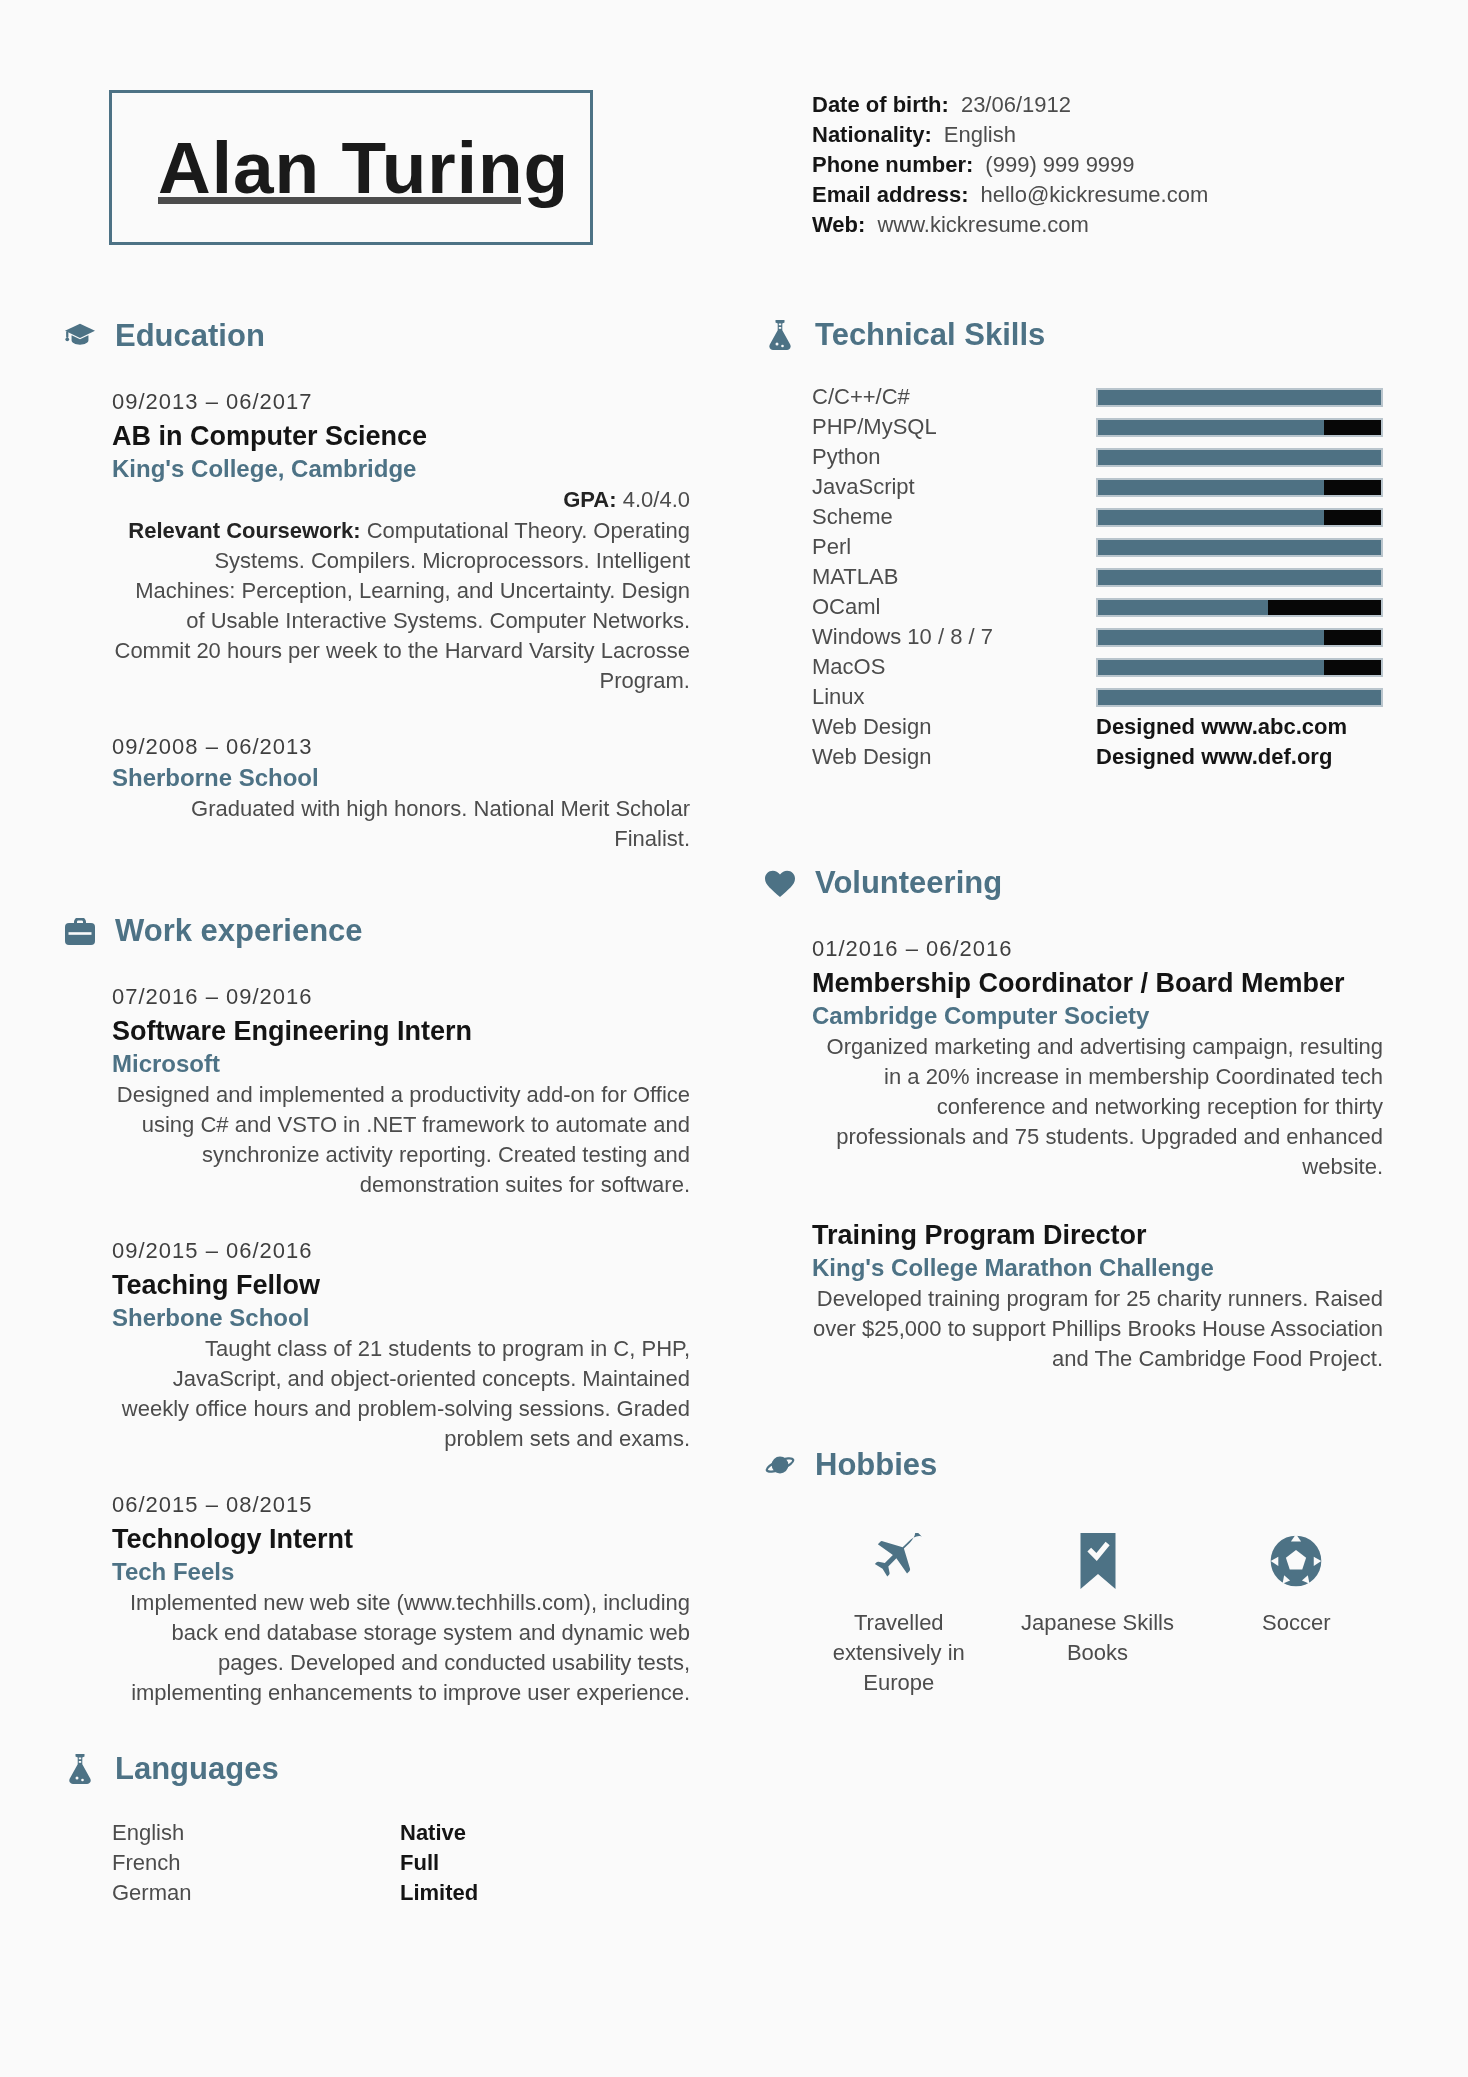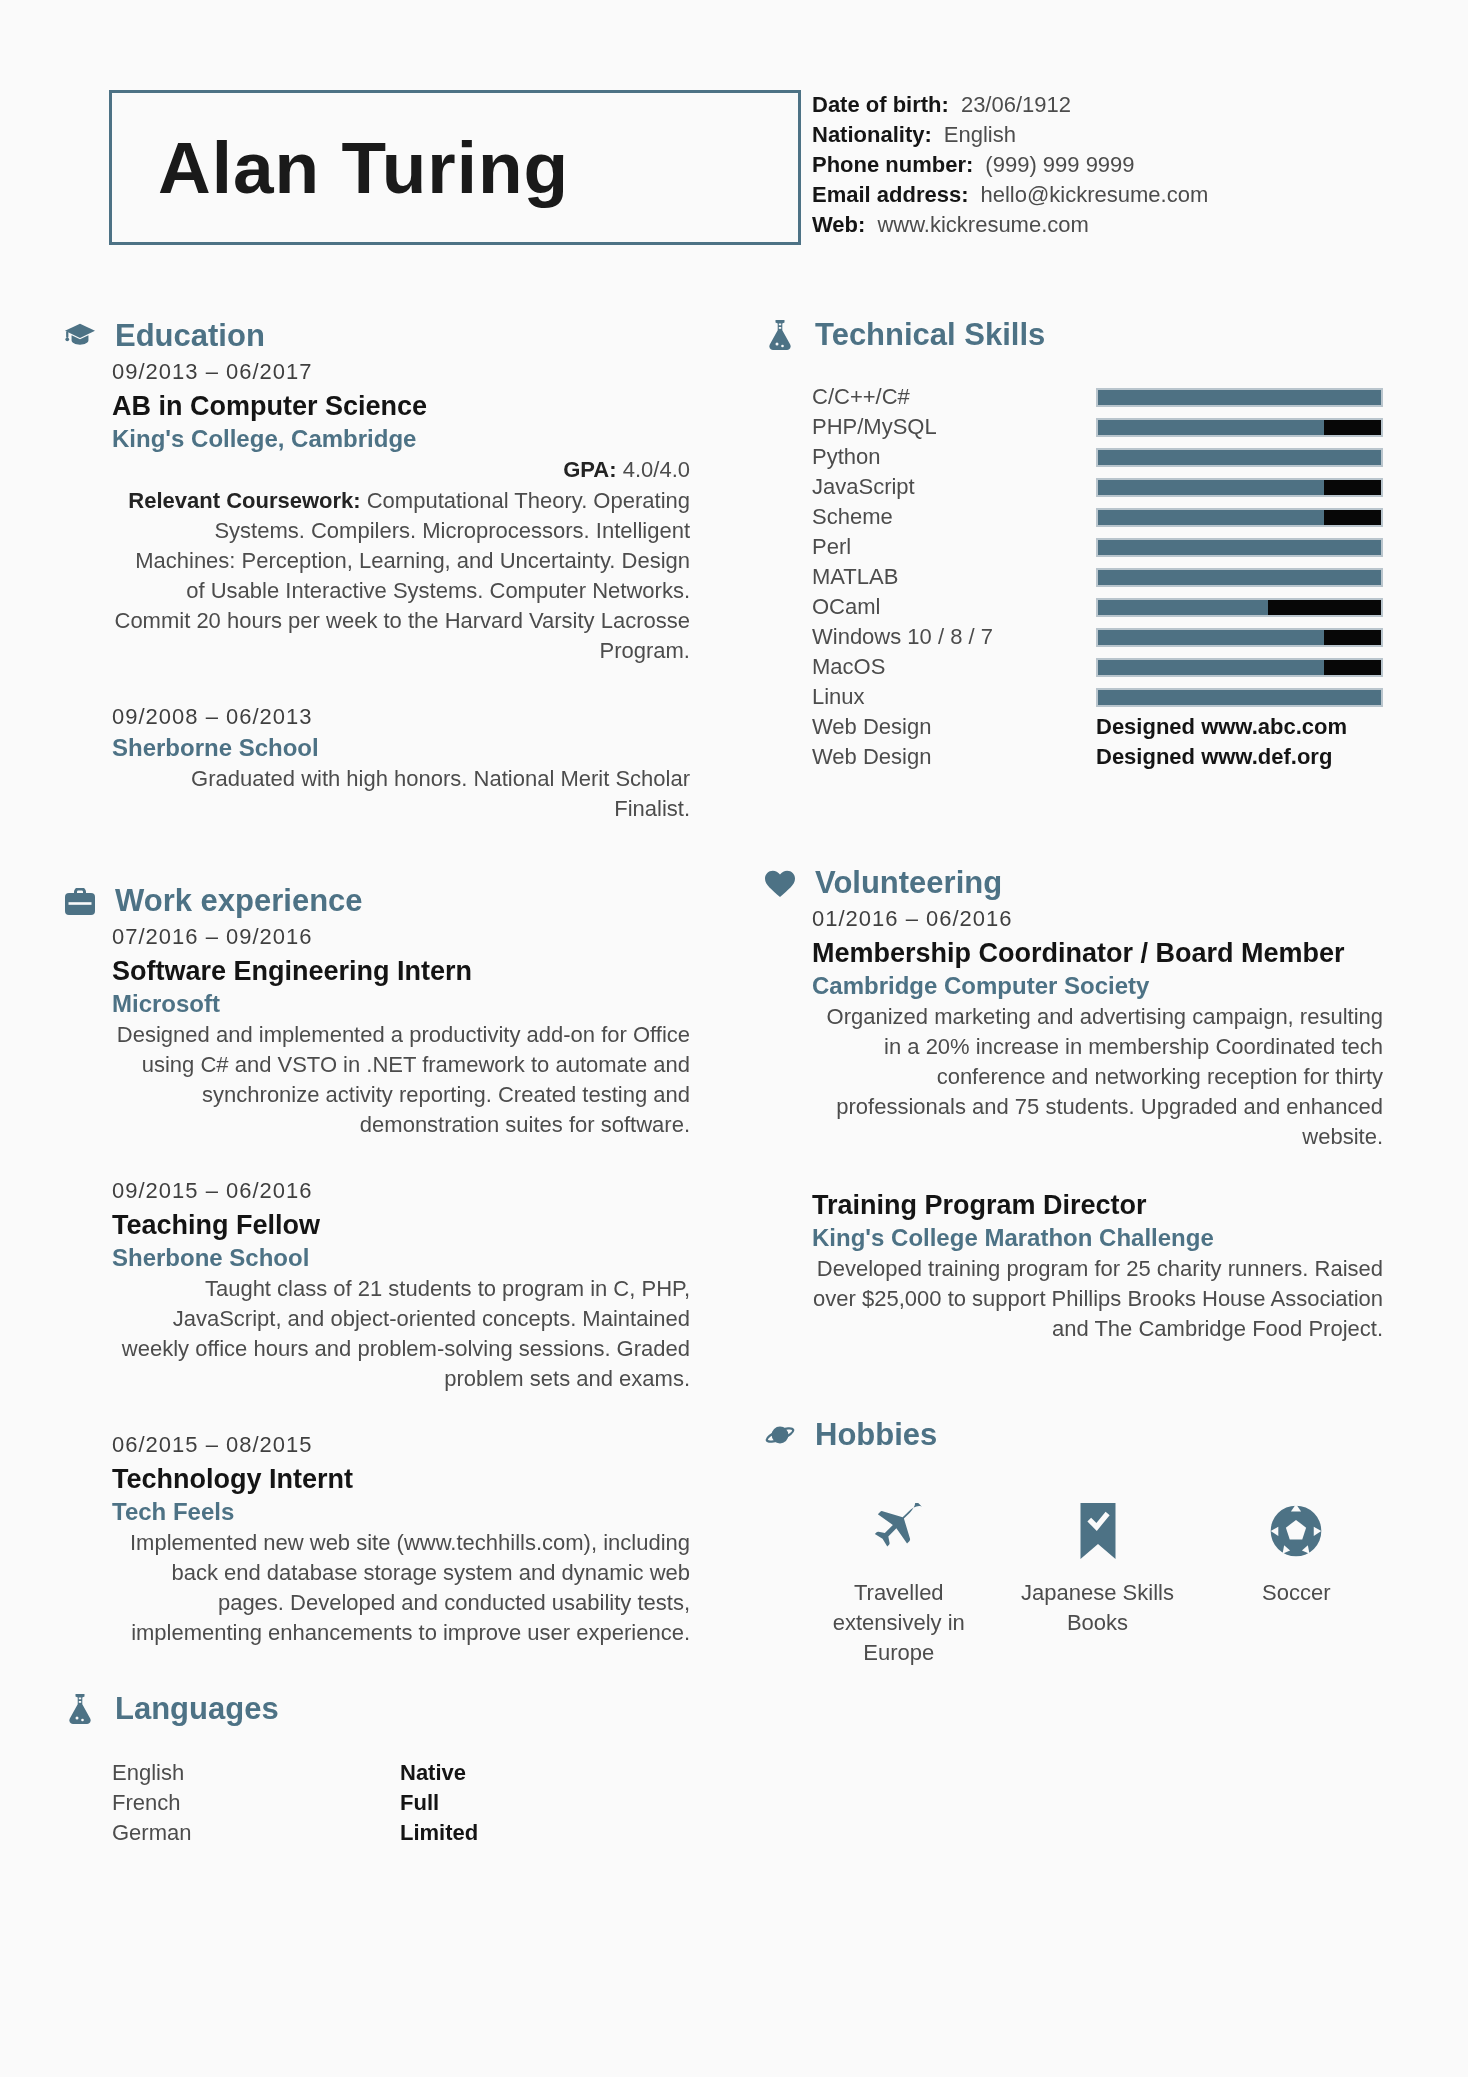--- a/index.html
+++ b/index.html
@@ -7,34 +7,35 @@
     position:relative; width:1468px; height:2077px; margin:0 auto;
     background:#fafafa; overflow:hidden;
     font-family:"Liberation Sans","DejaVu Sans",sans-serif;
     color:#4c4c4c;
   }
   .col-left  { position:absolute; left:65px;  top:90px;  width:625px; }
   .col-right { position:absolute; left:765px; top:90px;  width:618px; }
 
   
   .name-box {
-    box-sizing:border-box; margin-left:44px; width:692px; height:155px;
+    box-sizing:border-box; margin-left:44px; width:484px; height:155px;
     border:3px solid #4d7285; display:flex; align-items:center; padding-left:46px;
     background:#fafafa;
+    text-decoration:underline;
   }
   .name { font-size:73px; font-weight:800; color:#1a1a1a; letter-spacing:1px; white-space:nowrap; }
 
   
   .sec-head { display:flex; align-items:center; gap:20px; }
   .sec-icon { width:30px; height:32px; flex:0 0 auto; display:flex; align-items:center; justify-content:center; }
   .sec-icon svg { display:block; }
   .sec-title { font-size:31px; font-weight:800; color:#4d7285; margin:0; line-height:42px; }
   .sec-body { margin-left:47px; }
 
-  .entry { }
+  .entry { margin-top:30px; }
   .dates  { font-size:22px; letter-spacing:1px; color:#3f3f3f; line-height:30px; }
   .etitle { font-size:27px; font-weight:800; color:#141414; line-height:34px; margin-top:2px; }
   .esub   { font-size:24px; font-weight:800; color:#4d7285; line-height:31px; }
   .etext  { font-size:22px; line-height:30px; color:#4c4c4c; margin:1px 0 0;text-align:right; }
   .etext b { color:#232323; font-weight:800; }
 
   
   .contact { margin-left:47px; }
   .contact-row { display:flex; line-height:30px; font-size:22px; }
   .contact-label { font-weight:800; color:#151515; margin-right:12px; white-space:nowrap; }

